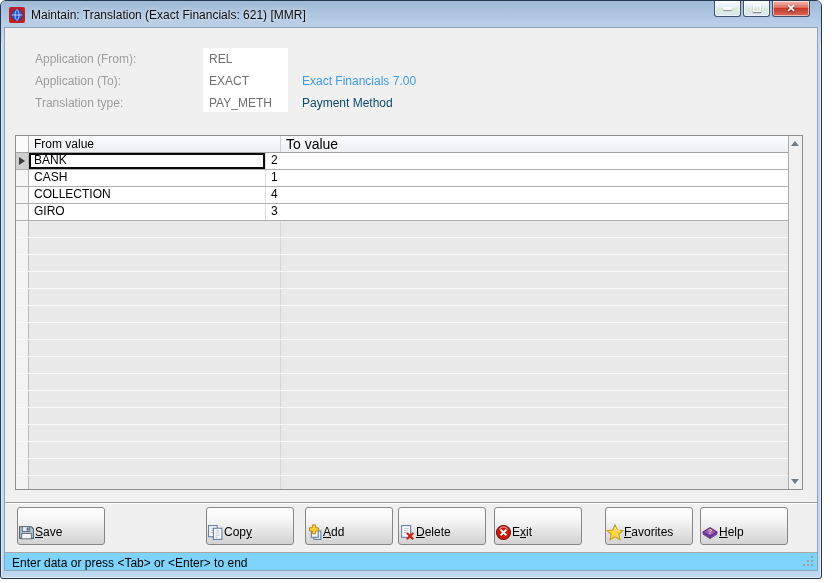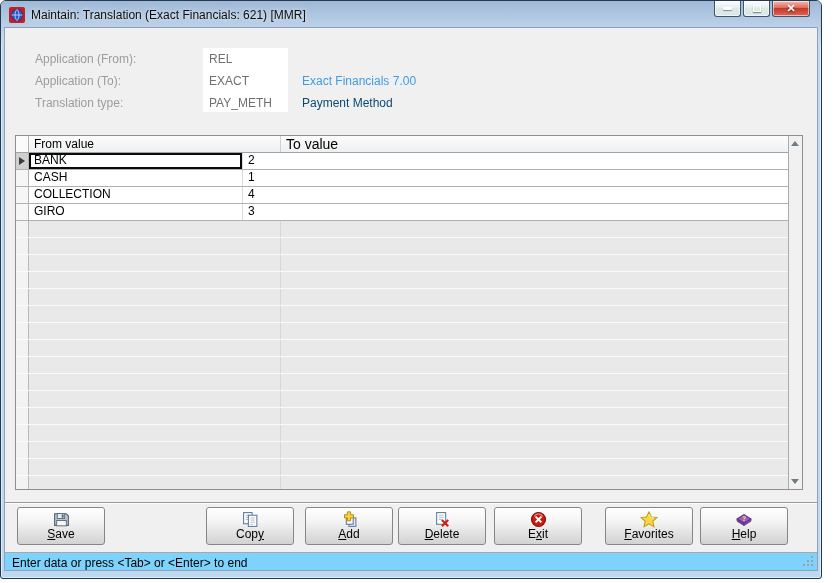--- a/index.html
+++ b/index.html
@@ -38,42 +38,42 @@
   
   .grid{position:absolute;left:10px;top:107px;width:788px;height:355px;border:1px solid #8f8f8f;
        background:#e9e9e9;overflow:hidden}
   .gbody{position:absolute;left:0;top:0;right:14px;bottom:0;overflow:hidden}
   .ghead{height:17px;display:flex;background:linear-gradient(#fcfcfd,#eef0f2);border-bottom:1px solid #a2a2a2}
   .ghead .hsel{width:13px;border-right:1px solid #b3b3b3;background:#fbfbfb}
   .ghead .hca{width:252px;border-right:1px solid #d0d0d0;padding-left:5px;font-size:12px;line-height:16px;color:#000}
   .ghead .hcb{flex:1;padding-left:5px;font-size:14px;line-height:16px;color:#000}
   .grow{height:17px;display:flex;background:#fff;border-bottom:1px solid #b0b0b0}
   .grow .sel{width:13px;border-right:1px solid #b3b3b3;background:#f6f6f6;position:relative}
-  .grow .ca{width:214px;border-right:1px solid #dcdcdc;padding-left:5px;font-size:12px;line-height:15px;color:#000}
+  .grow .ca{width:237px;border-right:1px solid #dcdcdc;padding-left:5px;font-size:12px;line-height:15px;color:#000}
   .grow .cb{flex:1;padding-left:5px;font-size:12px;line-height:15px;color:#000}
   .grow.current .sel{background:#cfcfcf}
   .rowarrow{position:absolute;left:3px;top:4px;width:0;height:0;
        border-left:6px solid #3c3c3c;border-top:4px solid transparent;border-bottom:4px solid transparent}
   .focuscell{box-shadow:inset 0 0 0 2px #0a0a0a}
   .erow{height:17px;display:flex;background:#e9e9e9;border-bottom:1px solid #fafafa}
   .erow .sel{width:13px;border-right:1px solid #b9b9b9;background:#f3f3f3}
   .erow .ca{width:252px;border-right:1px solid #d6d6d6}
   .erow .cb{flex:1}
   .vscroll{position:absolute;right:0;top:0;bottom:0;width:14px;background:#f1f1f1;border-left:1px solid #ababab}
   .sup{position:absolute;top:5px;left:2px;width:0;height:0;
        border-left:4px solid transparent;border-right:4px solid transparent;border-bottom:5px solid #6f7b85}
   .sdn{position:absolute;bottom:5px;left:2px;width:0;height:0;
        border-left:4px solid transparent;border-right:4px solid transparent;border-top:5px solid #6f7b85}
 
   
   .sep{position:absolute;left:0;right:0;top:474px;height:2px;border-top:1px solid #9b9b9b;border-bottom:1px solid #fcfcfc}
   .btn{position:absolute;top:479px;width:88px;height:38px;border:1px solid #868686;border-radius:3px;
        background:linear-gradient(#ffffff,#f3f3f3 40%,#e7e7e7 60%,#d2d2d2);
-       display:flex;flex-direction:column;align-items:center;
-       padding:3px 0 3px;cursor:default;box-shadow:inset 0 1px 0 #fff}
+       display:flex;flex-direction:row;align-items:center;
+       padding:16px 0 3px;cursor:default;box-shadow:inset 0 1px 0 #fff}
   .bicon{height:17px;display:flex;align-items:center}
   .blabel{font-size:12px;color:#000;line-height:13px}
 
   
   .status{position:absolute;left:0;right:0;top:524px;bottom:0;background:#7dd3fc;border-top:1px solid #a8a8a8}
   .stext{position:absolute;left:7px;top:3px;font-size:12px;color:#000;white-space:nowrap}
   .grip{position:absolute;right:4px;bottom:4px;width:2px;height:2px;background:#a0a0a0;
        box-shadow:0 -4px #a0a0a0,0 -8px #a0a0a0,-4px 0 #a0a0a0,-8px 0 #a0a0a0,-4px -4px #a0a0a0}
 </style>
 </head>

